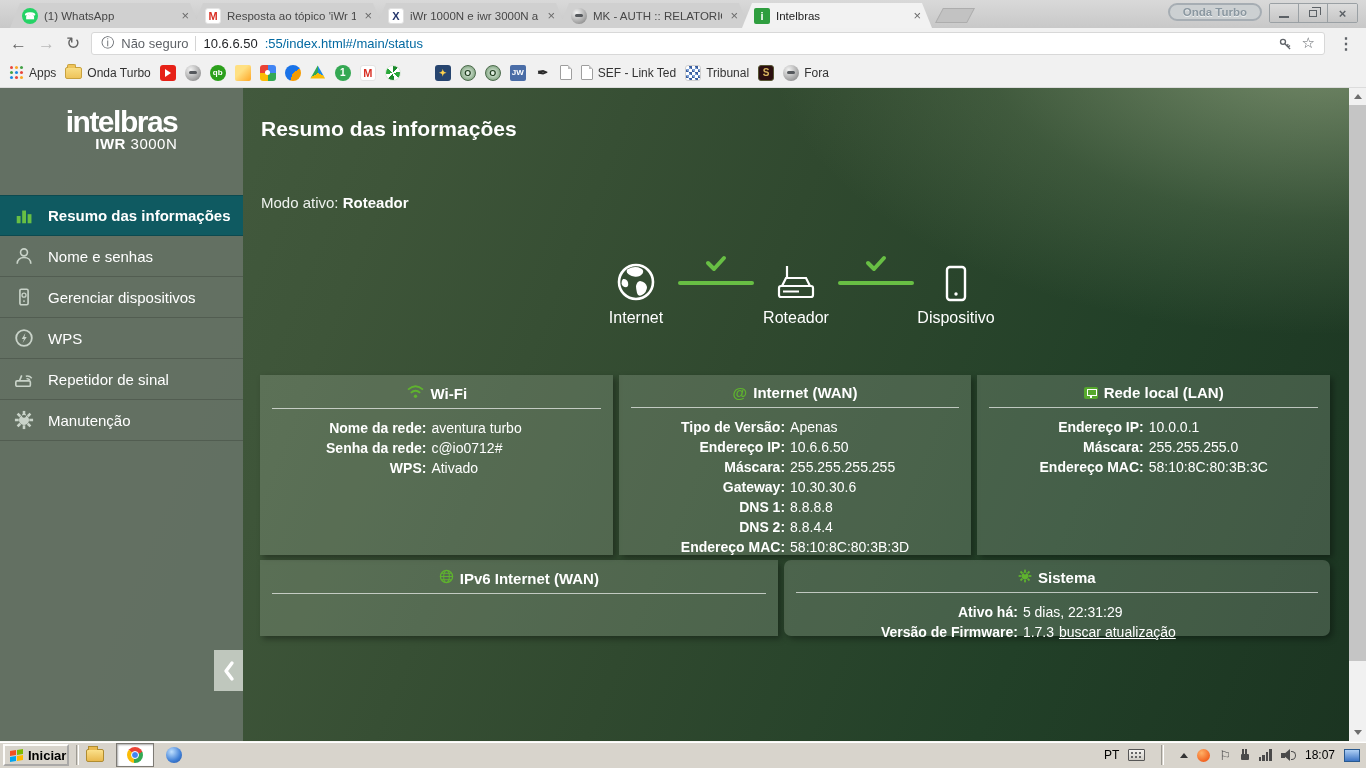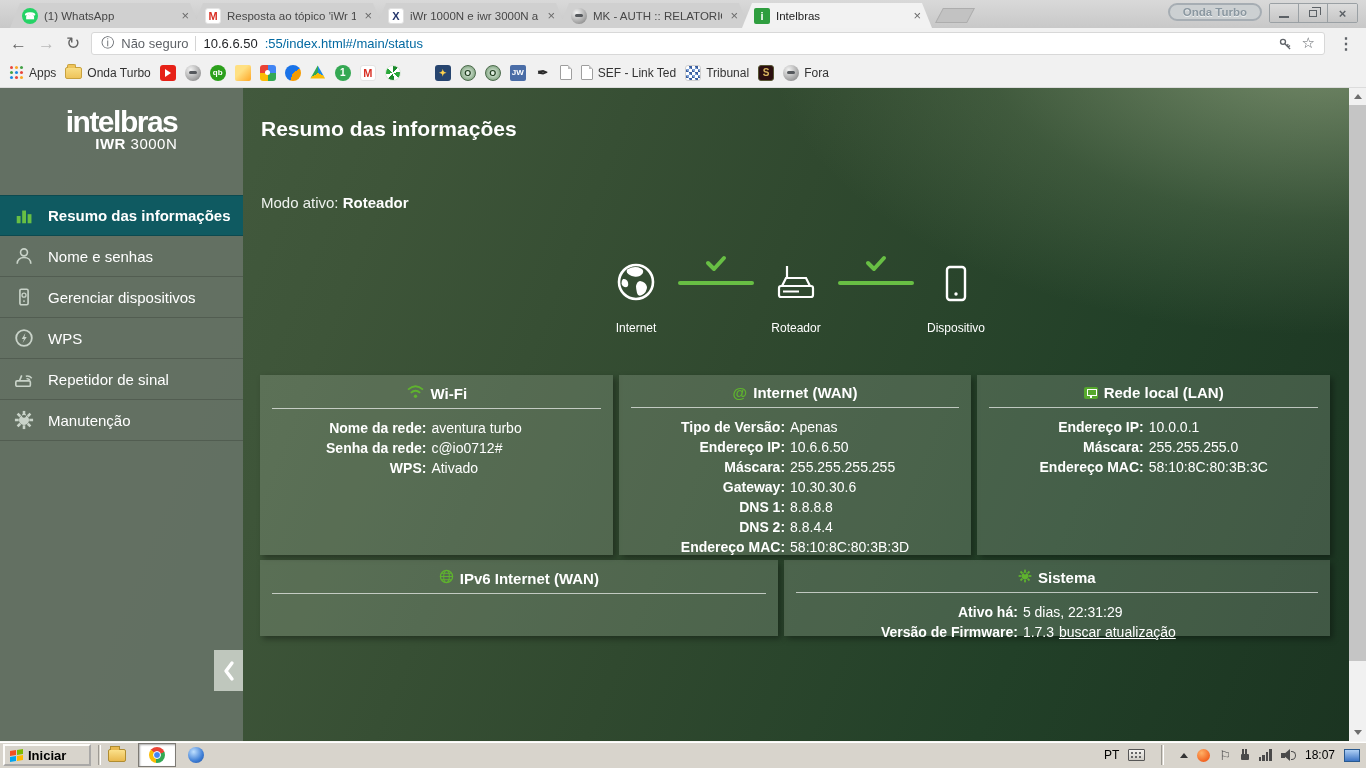--- a/index.html
+++ b/index.html
@@ -125,49 +125,49 @@
 
   
   .content { position:absolute; left:243px; top:0; width:1106px; height:100%; z-index:2; color:#fff; }
   .page-title { position:absolute; left:18px; top:29px; font-size:21px; font-weight:bold; }
   .mode-line { position:absolute; left:18px; top:106px; font-size:15px; color:#eef2ee; }
   .mode-line b { color:#fff; }
 
   .diagram { position:absolute; left:0; top:160px; width:100%; display:flex; justify-content:center; }
   .dg-node { width:76px; display:flex; flex-direction:column; align-items:center; }
   .dg-iconbox { height:56px; display:flex; align-items:flex-end; justify-content:center; }
-  .dg-label { margin-top:17px; font-size:12px;text-align:right; }
+  .dg-label { margin-top:5px; font-size:16px;text-align:right; }
   .dg-conn { width:76px; height:56px; position:relative; margin:0 4px; }
   .dg-line { position:absolute; left:0; right:0; top:33px; height:4px; background:#68bf44; border-radius:2px; }
   .dg-check { position:absolute; left:50%; transform:translateX(-50%); top:6px; }
 
   
   .cards-row { position:absolute; left:17px; width:1070px; display:flex; gap:6px; }
   .row1 { top:287px; } .row2 { top:472px; }
   .card { background:rgba(196,209,193,0.22); box-shadow:3px 3px 6px rgba(0,0,0,0.35); padding:7px 12px 10px; }
   .row1 .card { height:180px; flex:1; }
   .row2 .card { height:76px; }
-  .card-ipv6 { flex:517; } .card-sys { flex:547; }
+  .card-ipv6 { flex:517; } .card-sys { flex:547;border-radius:7px; }
   .card-header { display:flex; align-items:center; justify-content:center; gap:6px;
     font-size:15px; font-weight:bold; padding:2px 0 6px; }
   .card-divider { border-bottom:1px solid rgba(255,255,255,0.65); margin-bottom:9px; }
   .card-row { display:flex; font-size:14px; line-height:20px; }
   .card-label { flex:0 0 48.5%; text-align:right; font-weight:bold; padding-right:5px; white-space:nowrap; }
   .row2 .card-label { flex-basis:43.5%; }
   .card-value { flex:1; text-align:left; }
   .card-link { color:#fff; text-decoration:underline; margin-left:5px; cursor:pointer; }
   .at-glyph { color:#5fb32e; font-weight:bold; font-size:15px; }
   .lan-box { width:14px; height:12px; background:#56a82d; border-radius:2px; position:relative; }
   .lan-box::before { content:""; position:absolute; left:3px; top:2px; width:8px; height:5px; border:1.5px solid #fff; }
   .lan-box::after { content:""; position:absolute; left:6px; bottom:1px; width:2px; height:2px; background:#fff; }
 
   
   .taskbar { position:absolute; bottom:0; left:0; right:0; height:27px; background:#d8d4cc;
     border-top:1px solid #f7f6f3; box-shadow:inset 0 1px 0 #fff; display:flex; align-items:center; padding:0 3px; }
-  .start-btn { height:22px; display:flex; align-items:center; gap:5px; padding:0 23px 0 5px;
+  .start-btn { height:22px; display:flex; align-items:center; gap:5px; padding:0 1px 0 5px;
     background:#d8d4cc; border:2px outset #fdfcfa; font-size:13px; font-weight:bold; color:#000; cursor:pointer; }
   .winflag { display:grid; grid-template-columns:6px 6px; grid-template-rows:5px 5px; gap:1px; transform:skewY(-8deg); }
   .winflag i:nth-child(1){background:#f25022;} .winflag i:nth-child(2){background:#7fba00;}
   .winflag i:nth-child(3){background:#00a4ef;} .winflag i:nth-child(4){background:#ffb900;}
   .tb-sep { width:3px; height:20px; margin:0 7px; border-left:1px solid #9d9a93; border-right:1px solid #fff; }
   .ql { display:flex; align-items:center; gap:12px; }
   .ql-item { cursor:pointer; display:flex; align-items:center; justify-content:center; }
   .ql-active { background:#fff; border:1px solid #7d7a74; box-shadow:inset 1px 1px 2px #aaa; padding:3px 10px; }
   .ql-foldericon { width:18px; height:13px; background:linear-gradient(#fbe08a,#e9b94e); border:1px solid #b08c2f; border-radius:2px; position:relative; }
   .ql-foldericon::before { content:""; position:absolute; top:-4px; left:1px; width:8px; height:3px; background:#e9b94e; border:1px solid #b08c2f; border-bottom:none; }

